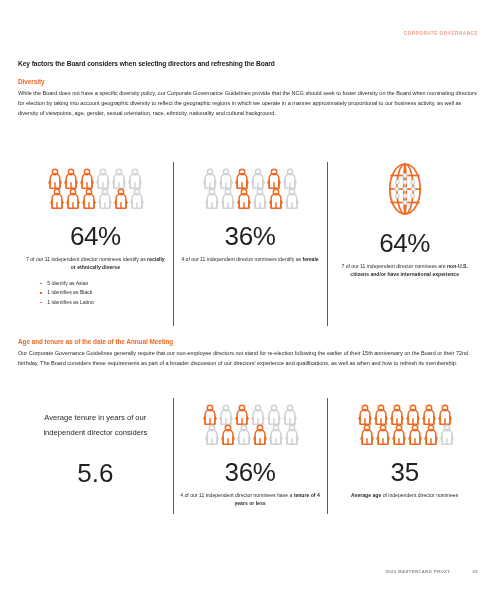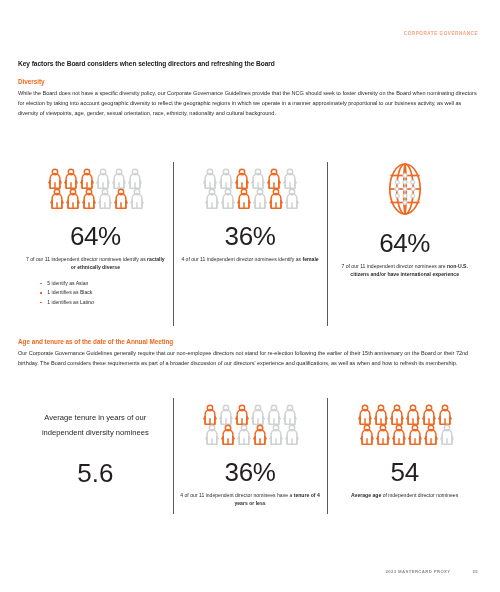--- a/index.html
+++ b/index.html
@@ -425,21 +425,21 @@
   <div class="content" style="top:338px">
     <div class="section-head">Age and tenure as of the date of the Annual Meeting</div>
     <p class="para">Our Corporate Governance Guidelines generally require that our non-employee directors not stand for re-election following the earlier of their 15th anniversary on the Board or their 72nd birthday. The Board considers these requirements as part of a broader discussion of our directors' experience and qualifications, as well as when and how to refresh its membership.</p>
   </div>
 
   <div class="stat-row" id="row-tenure">
 
     <div class="stat-col">
       <div class="tenure-label">
         <span>Average tenure in years of our</span><br>
-        <span>independent diversity nominees</span>
+        <span>independent director considers</span>
       </div>
       <div class="tenure-number">5.6</div>
     </div>
 
     <div class="stat-col">
       <div class="people-grid">
         <div class="people-row">
             <svg width="16" height="21" viewBox="0 0 16 21">
               <g fill="none" stroke="#EE6A23" stroke-width="1.5" stroke-linejoin="round">
                 <circle cx="8" cy="4" r="2.7"></circle>
@@ -640,21 +640,21 @@
             <svg width="16" height="21" viewBox="0 0 16 21">
               <g fill="none" stroke="#D0D2D3" stroke-width="1.5" stroke-linejoin="round">
                 <circle cx="8" cy="4" r="2.7"></circle>
                 <path d="M3.1 20.2 V12.6 L1.6 15.4 M12.9 20.2 V12.6 L14.4 15.4"></path>
                 <path d="M3.1 20.2 V10.4 a4.9 4.9 0 0 1 9.8 0 V20.2 Z"></path>
                 <line x1="8" y1="14.3" x2="8" y2="20.2"></line>
               </g>
             </svg>
           </div>
       </div>
-      <div class="big-number">54</div>
+      <div class="big-number">35</div>
       <div class="caption"><b>Average age</b><span> of independent director nominees</span></div>
     </div>
   </div>
 
   <div class="footer">
     <span>2023 MASTERCARD PROXY</span>
     <span>25</span>
   </div>
 
 </div>

